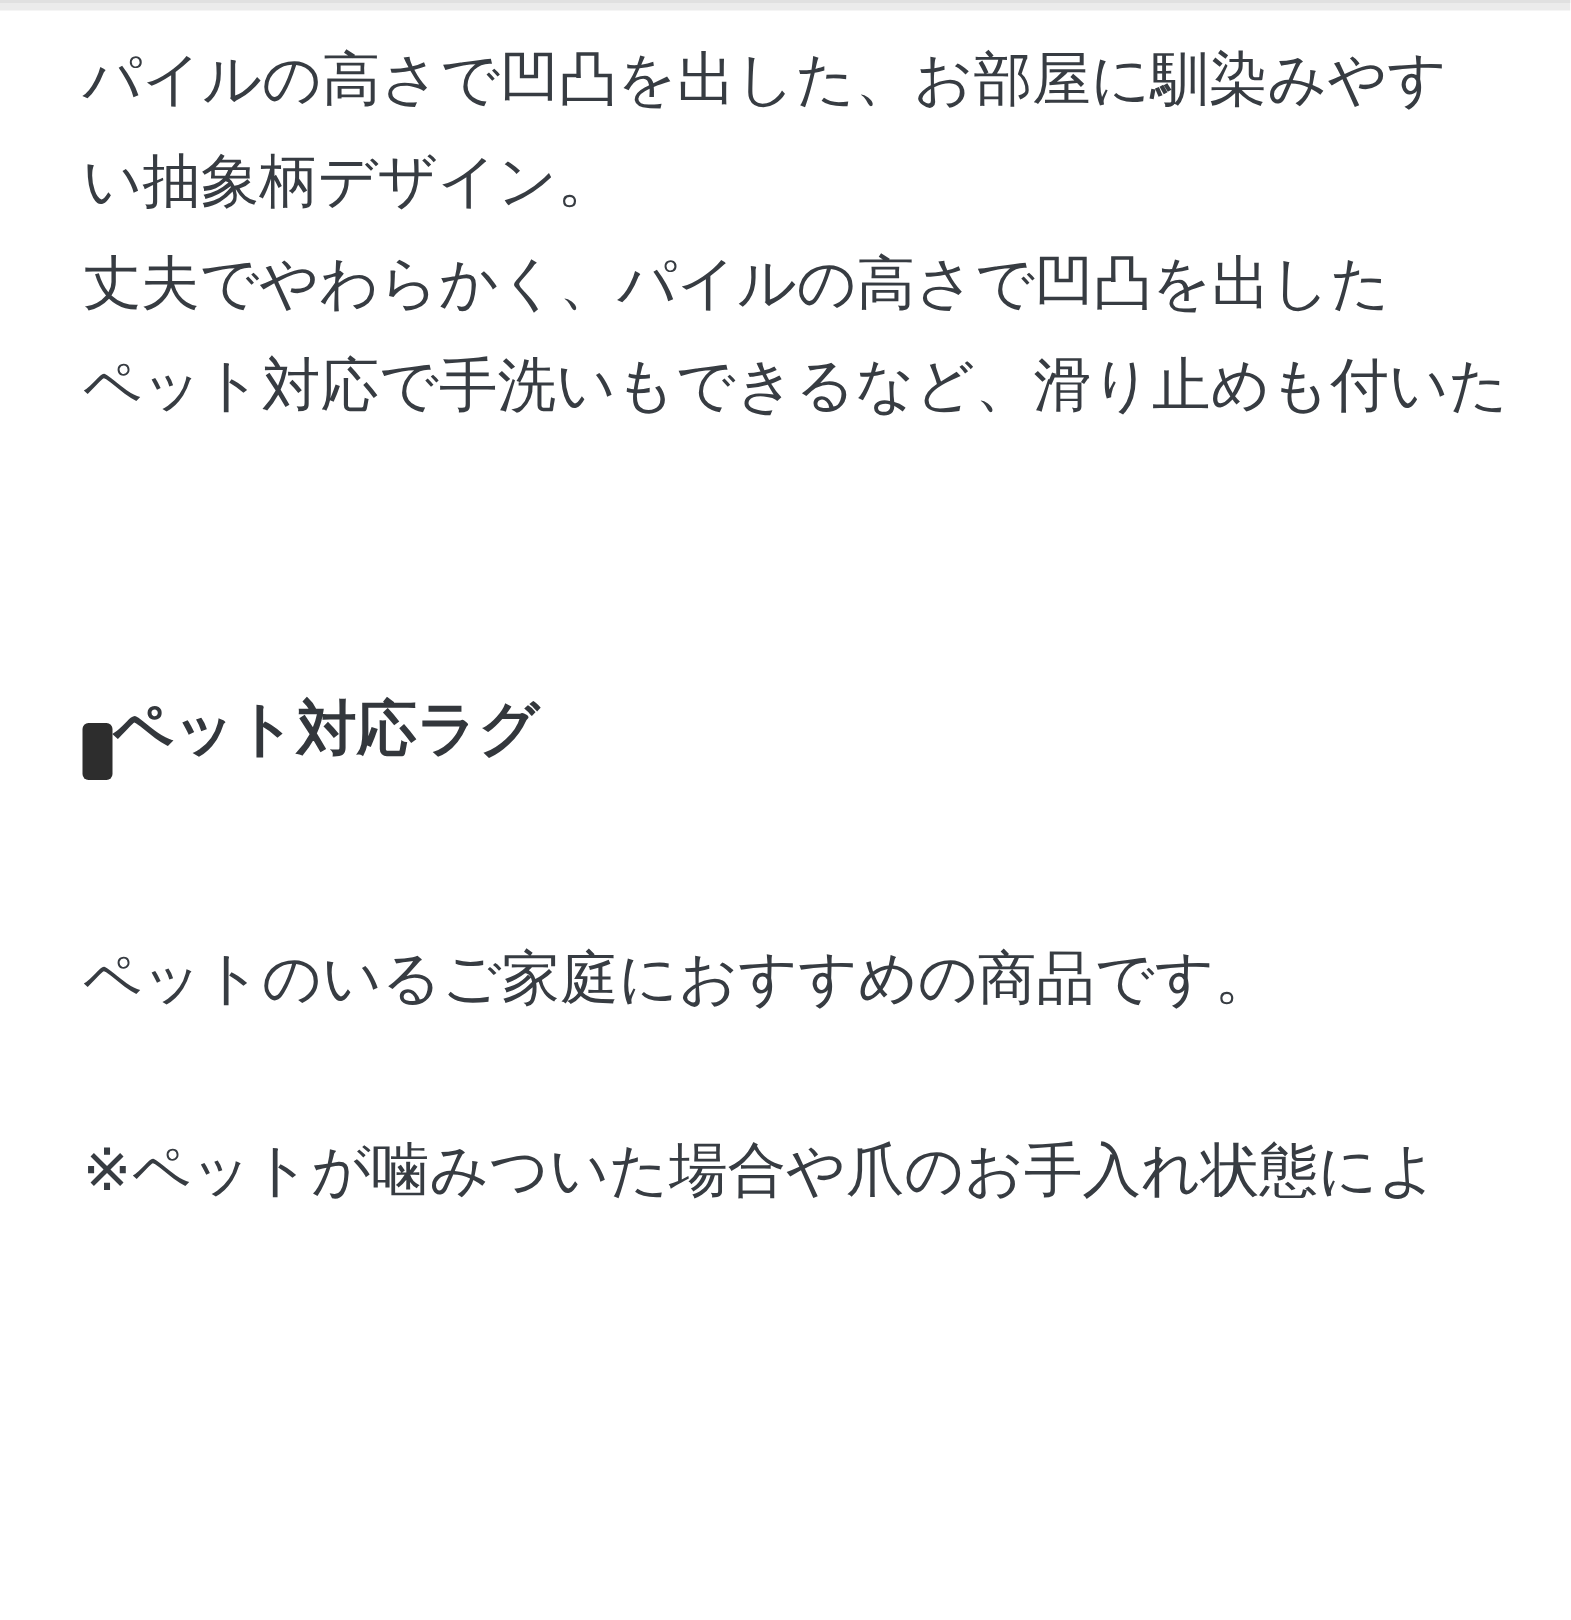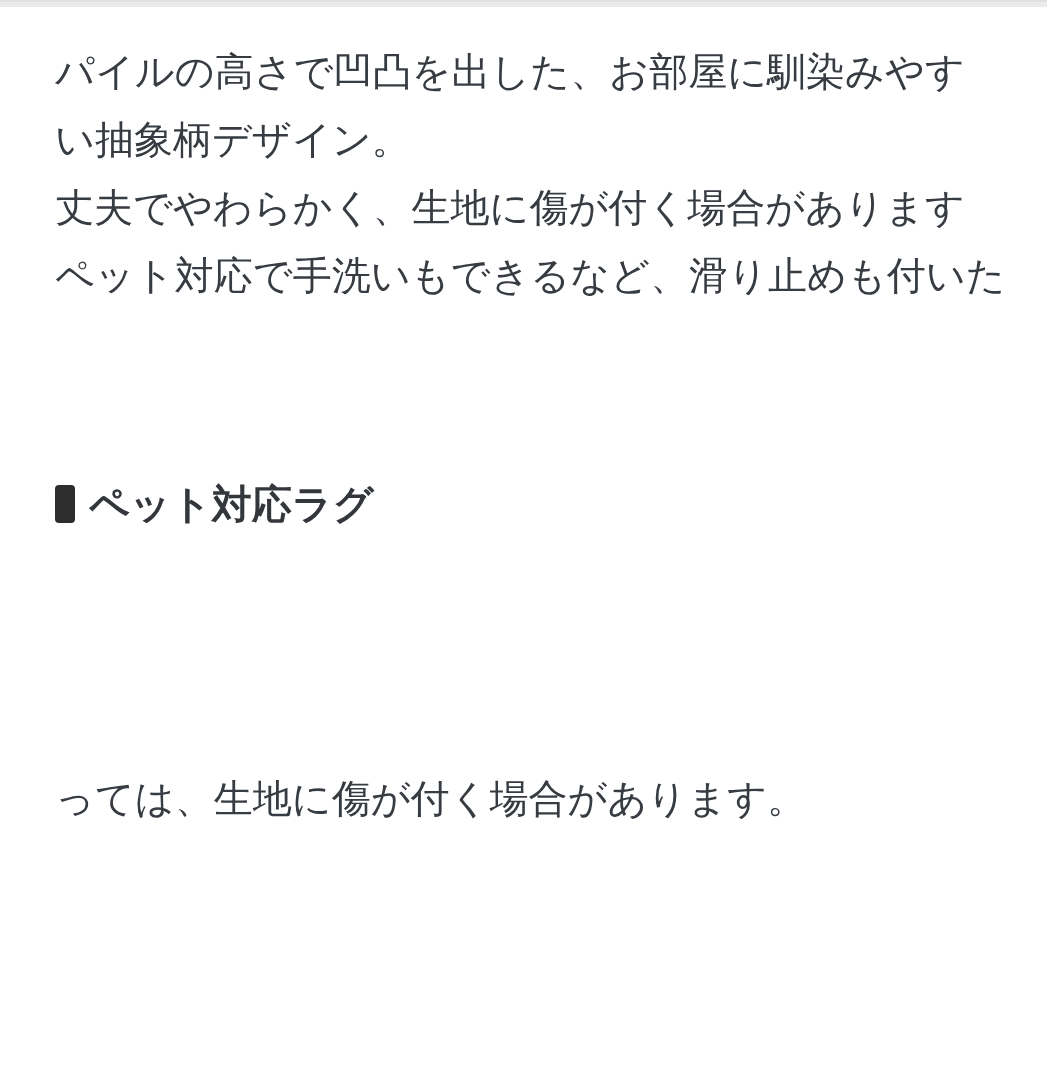--- a/index.html
+++ b/index.html
@@ -13,36 +13,35 @@
     background: #ffffff;
     font-family: "Liberation Sans", "DejaVu Sans", sans-serif;
   }
   .top-strip {
     width: 100%;
     height: 7px;
     background: #ebebeb;
     box-shadow: inset 0 2px 0 #e0e0e0;
   }
   .content {
-    padding: 31px 55px 0 55px;
+    padding: 13px 55px 0 55px;
     color: #373c42;
     font-size: 39px;
     line-height: 68px;
     letter-spacing: 0px;
   }
   .para {
     margin: 0;
   }
   .line {
     white-space: nowrap;
   }
   .heading {
     display: flex;
-    align-items: center;
-    gap: 14px;
+    align-items: flex-end;
     margin: 160px 0 0 0;
     font-size: 40px;
     font-weight: bold;
     line-height: 68px;
     color: #33373c;
   }
   .heading-bar {
     flex: none;
     width: 20px;
     height: 38px;
@@ -62,34 +61,34 @@
 <div class="top-strip"></div>
 
 <main class="content">
 
   <section>
     <p class="para">
       <span class="line">パイルの高さで凹凸を出した、お部屋に馴染みやす</span><br>
       <span class="line">い抽象柄デザイン。</span>
     </p>
     <p class="para">
-      <span class="line">丈夫でやわらかく、生地に傷が付く場合があります</span><br>
+      <span class="line">丈夫でやわらかく、パイルの高さで凹凸を出した</span><br>
     </p>
     <p class="para">
       <span class="line">ペット対応で手洗いもできるなど、滑り止めも付いた</span><br>
     </p>
   </section>
 
   <h2 class="heading">
     <span class="heading-bar"></span>
     <span>ペット対応ラグ</span>
   </h2>
 
   <p class="para para-body">
     <br>
+    <span class="line">ペットのいるご家庭におすすめの商品です。</span>
   </p>
 
   <p class="para para-note">
-    <br>
-    <span class="line">っては、生地に傷が付く場合があります。</span>
+    <span class="line">※ペットが噛みついた場合や爪のお手入れ状態によ</span><br>
   </p>
 
 </main>
 
 </body></html>

